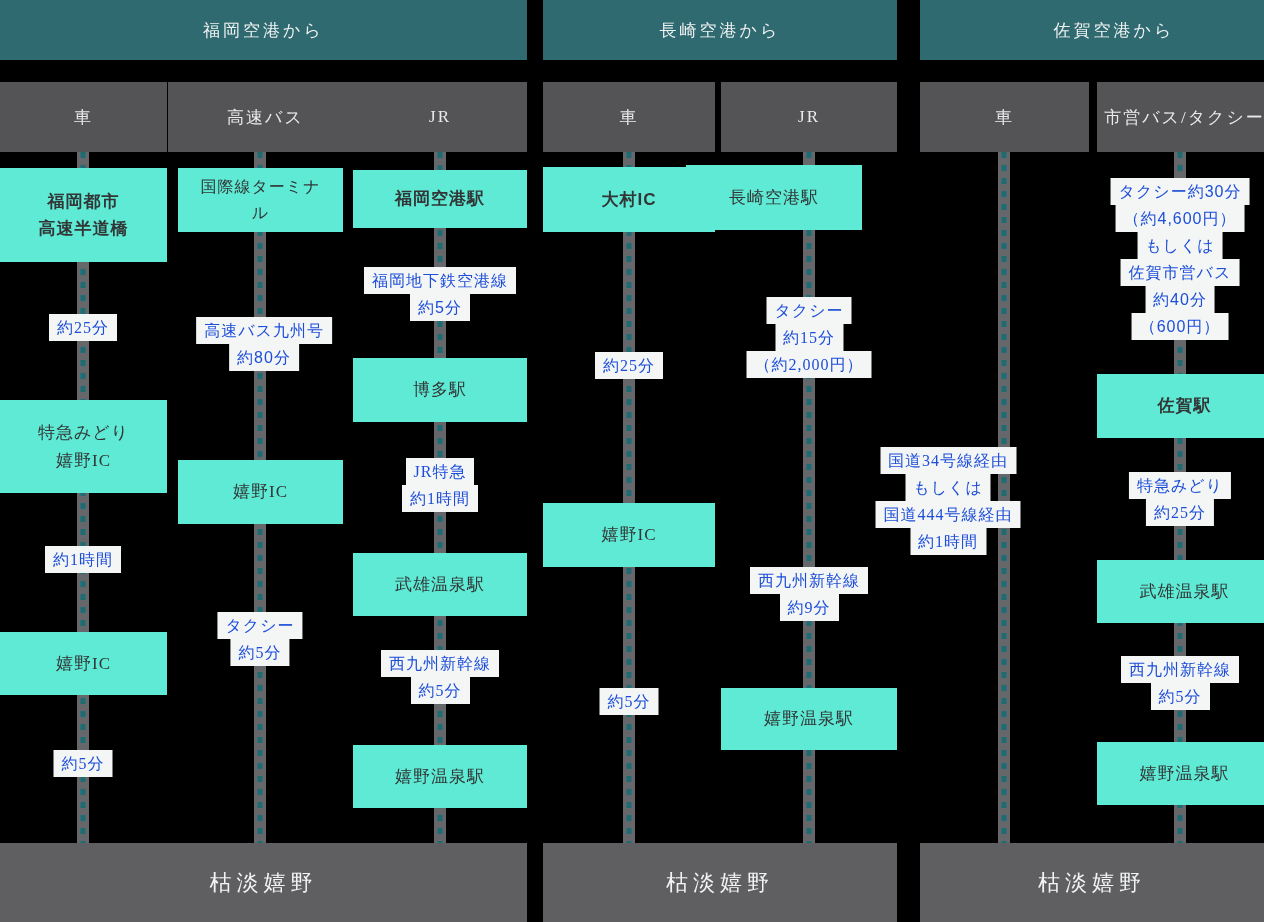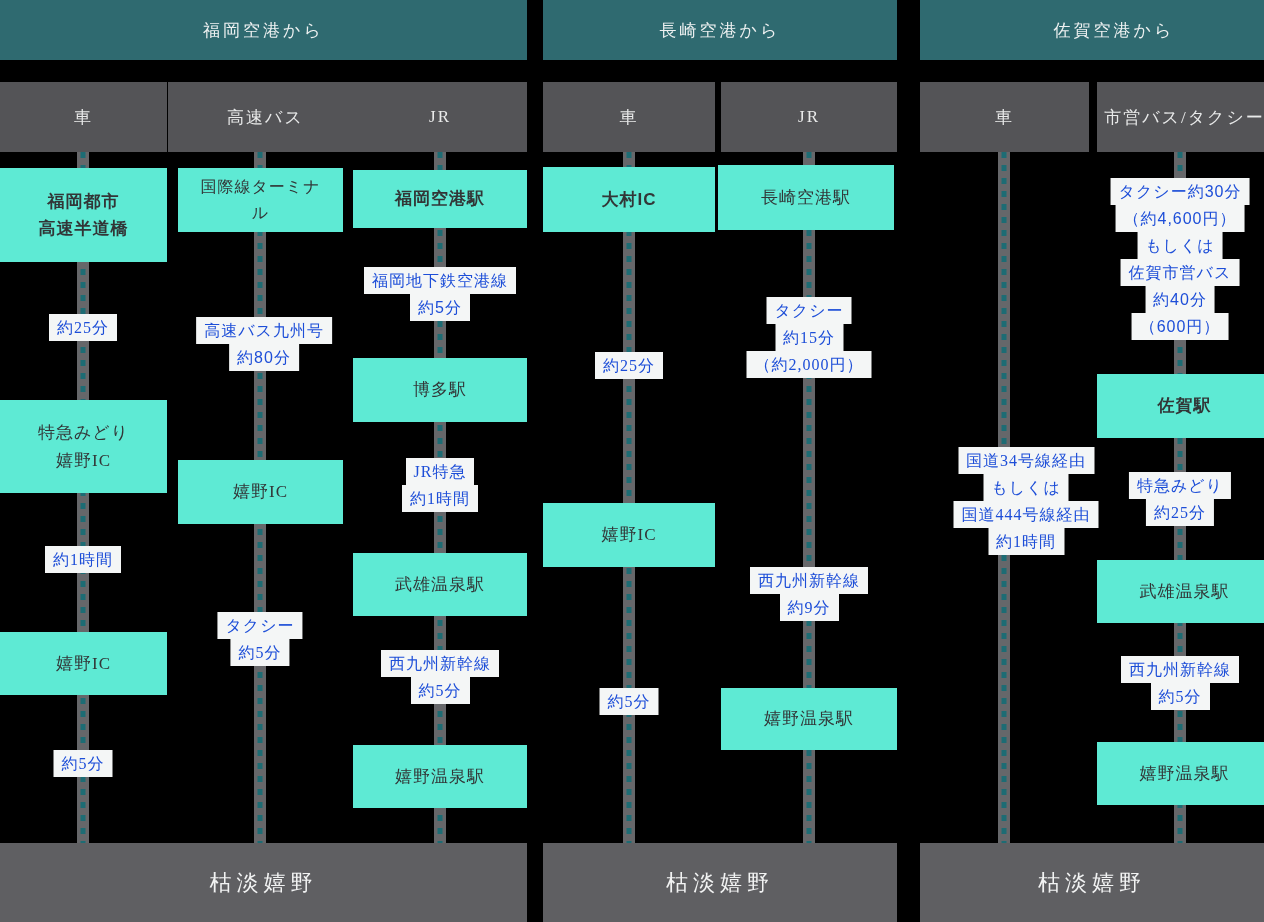--- a/index.html
+++ b/index.html
@@ -139,37 +139,37 @@
   <div class="lbl" style="left:629px;top:352px">
     <span>約25分</span>
   </div>
   <div class="stn" style="left:543px;width:172px;top:503px;height:64px">
     <span>嬉野IC</span>
   </div>
   <div class="lbl" style="left:629px;top:688px">
     <span>約5分</span>
   </div>
 
-  <div class="stn" style="left:718px;width:176px;top:165px;height:65px">
+  <div class="stn" style="left:686px;width:176px;top:165px;height:65px">
     <span>長崎空港駅</span>
   </div>
   <div class="lbl" style="left:809px;top:297px">
     <span>タクシー</span>
     <span>約15分</span>
     <span>（約2,000円）</span>
   </div>
   <div class="lbl" style="left:809px;top:567px">
     <span>西九州新幹線</span>
     <span>約9分</span>
   </div>
   <div class="stn" style="left:721px;width:176px;top:688px;height:62px">
     <span>嬉野温泉駅</span>
   </div>
 
-  <div class="lbl" style="left:1026px;top:447px">
+  <div class="lbl" style="left:948px;top:447px">
     <span>国道34号線経由</span>
     <span>もしくは</span>
     <span>国道444号線経由</span>
     <span>約1時間</span>
   </div>
 
   <div class="lbl sans" style="left:1180px;top:178px">
     <span>タクシー約30分</span>
     <span>（約4,600円）</span>
     <span>もしくは</span>

